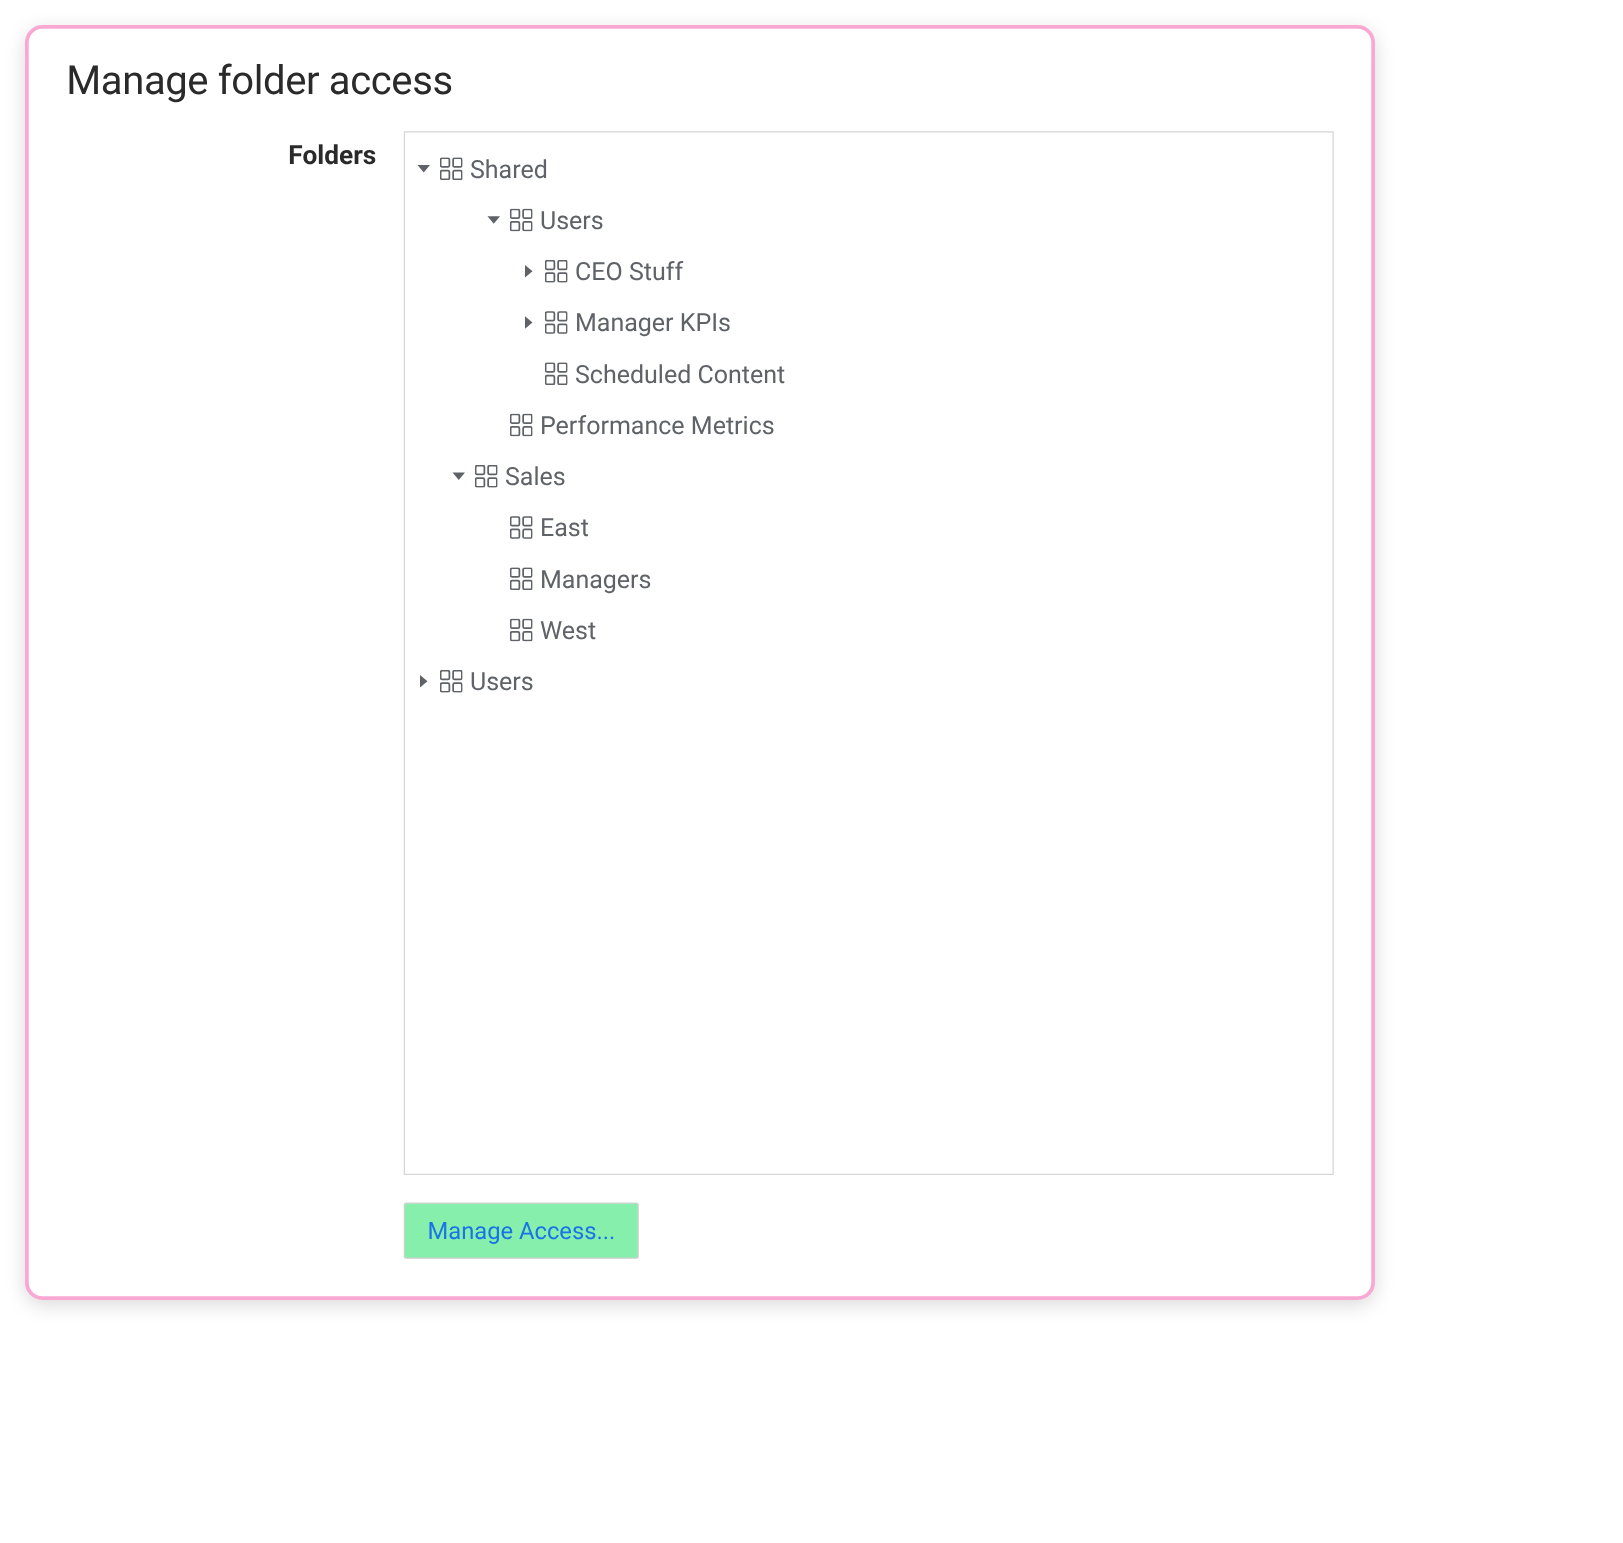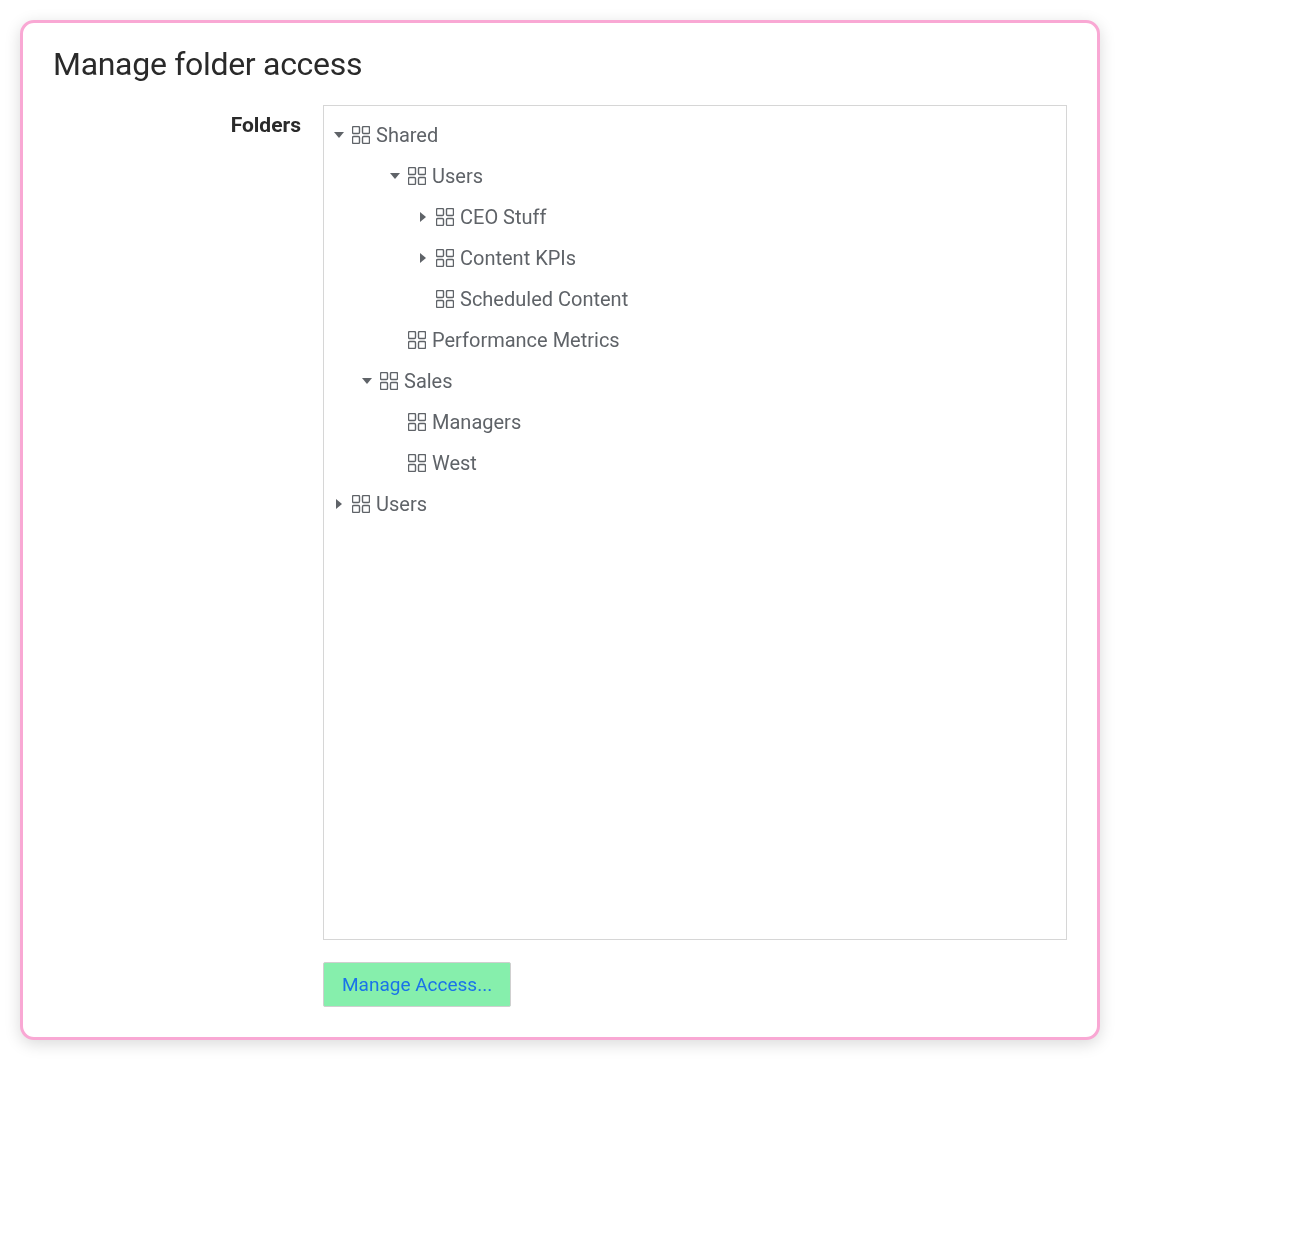--- a/index.html
+++ b/index.html
@@ -218,21 +218,21 @@
                             <span class="arrow-right"></span>
                           </span>
                           <span class="folder-ico">
                             <svg viewBox="0 0 18 18">
                               <rect x="0.5" y="0.5" width="7" height="7" rx="1.2" fill="none" stroke="#5f6368" stroke-width="1.4"></rect>
                               <rect x="10.5" y="0.5" width="7" height="7" rx="1.2" fill="none" stroke="#5f6368" stroke-width="1.4"></rect>
                               <rect x="0.5" y="10.5" width="7" height="7" rx="1.2" fill="none" stroke="#5f6368" stroke-width="1.4"></rect>
                               <rect x="10.5" y="10.5" width="7" height="7" rx="1.2" fill="none" stroke="#5f6368" stroke-width="1.4"></rect>
                             </svg>
                           </span>
-                          <span class="node-label">Content KPIs</span>
+                          <span class="node-label">Manager KPIs</span>
                         </div>
                       </div>
                       <div class="tree-node">
                         <div class="node-row">
                           <span class="arrow-slot"></span>
                           <span class="folder-ico">
                             <svg viewBox="0 0 18 18">
                               <rect x="0.5" y="0.5" width="7" height="7" rx="1.2" fill="none" stroke="#5f6368" stroke-width="1.4"></rect>
                               <rect x="10.5" y="0.5" width="7" height="7" rx="1.2" fill="none" stroke="#5f6368" stroke-width="1.4"></rect>
                               <rect x="0.5" y="10.5" width="7" height="7" rx="1.2" fill="none" stroke="#5f6368" stroke-width="1.4"></rect>
@@ -273,20 +273,34 @@
                     <svg viewBox="0 0 18 18">
                       <rect x="0.5" y="0.5" width="7" height="7" rx="1.2" fill="none" stroke="#5f6368" stroke-width="1.4"></rect>
                       <rect x="10.5" y="0.5" width="7" height="7" rx="1.2" fill="none" stroke="#5f6368" stroke-width="1.4"></rect>
                       <rect x="0.5" y="10.5" width="7" height="7" rx="1.2" fill="none" stroke="#5f6368" stroke-width="1.4"></rect>
                       <rect x="10.5" y="10.5" width="7" height="7" rx="1.2" fill="none" stroke="#5f6368" stroke-width="1.4"></rect>
                     </svg>
                   </span>
                   <span class="node-label">Sales</span>
                 </div>
                 <div class="children">
+                  <div class="tree-node">
+                    <div class="node-row">
+                      <span class="arrow-slot"></span>
+                      <span class="folder-ico">
+                        <svg viewBox="0 0 18 18">
+                          <rect x="0.5" y="0.5" width="7" height="7" rx="1.2" fill="none" stroke="#5f6368" stroke-width="1.4"></rect>
+                          <rect x="10.5" y="0.5" width="7" height="7" rx="1.2" fill="none" stroke="#5f6368" stroke-width="1.4"></rect>
+                          <rect x="0.5" y="10.5" width="7" height="7" rx="1.2" fill="none" stroke="#5f6368" stroke-width="1.4"></rect>
+                          <rect x="10.5" y="10.5" width="7" height="7" rx="1.2" fill="none" stroke="#5f6368" stroke-width="1.4"></rect>
+                        </svg>
+                      </span>
+                      <span class="node-label">East</span>
+                    </div>
+                  </div>
                   <div class="tree-node">
                     <div class="node-row">
                       <span class="arrow-slot"></span>
                       <span class="folder-ico">
                         <svg viewBox="0 0 18 18">
                           <rect x="0.5" y="0.5" width="7" height="7" rx="1.2" fill="none" stroke="#5f6368" stroke-width="1.4"></rect>
                           <rect x="10.5" y="0.5" width="7" height="7" rx="1.2" fill="none" stroke="#5f6368" stroke-width="1.4"></rect>
                           <rect x="0.5" y="10.5" width="7" height="7" rx="1.2" fill="none" stroke="#5f6368" stroke-width="1.4"></rect>
                           <rect x="10.5" y="10.5" width="7" height="7" rx="1.2" fill="none" stroke="#5f6368" stroke-width="1.4"></rect>
                         </svg>

